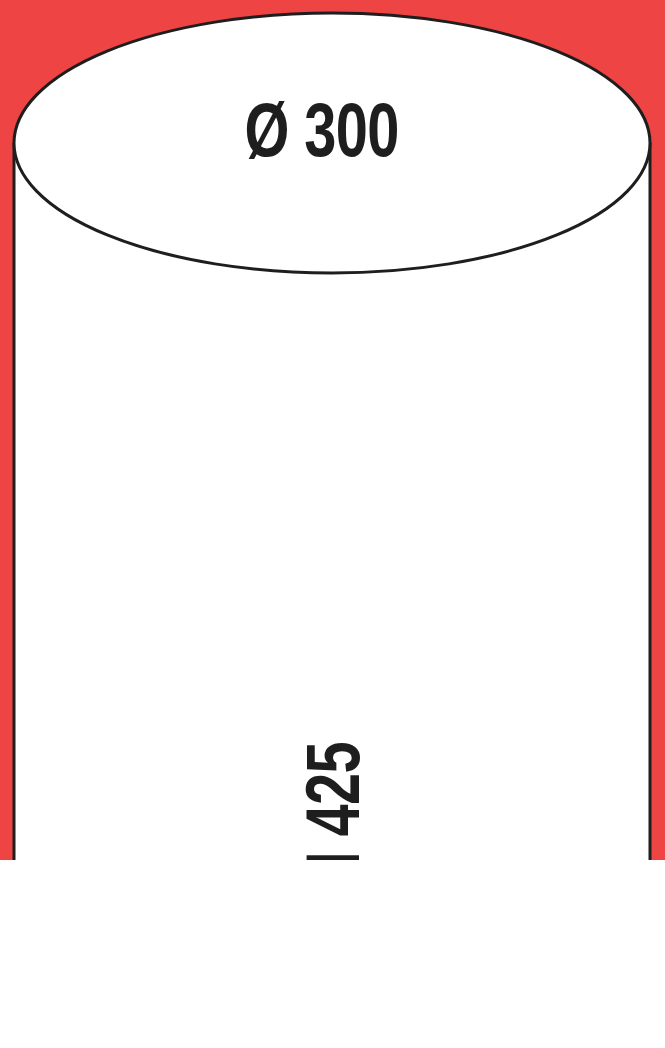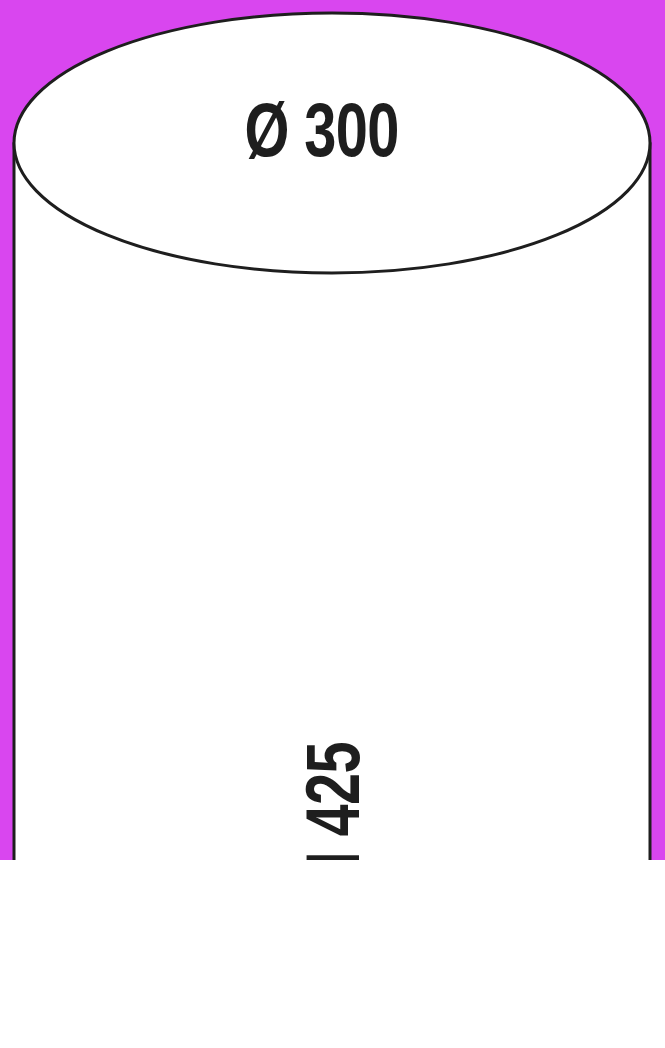--- a/index.html
+++ b/index.html
@@ -4,21 +4,21 @@
 <style>
   html, body {
     margin: 0;
     padding: 0;
     background: #ffffff;
   }
   .stage {
     position: relative;
     width: 665px;
     height: 860px;
-    background: #d946ef;
+    background: #ef4444;
     overflow: hidden;
     font-family: "Liberation Sans", sans-serif;
   }
   .outline-svg {
     position: absolute;
     left: 0;
     top: 0;
     width: 665px;
     height: 1048px;
     display: block;

